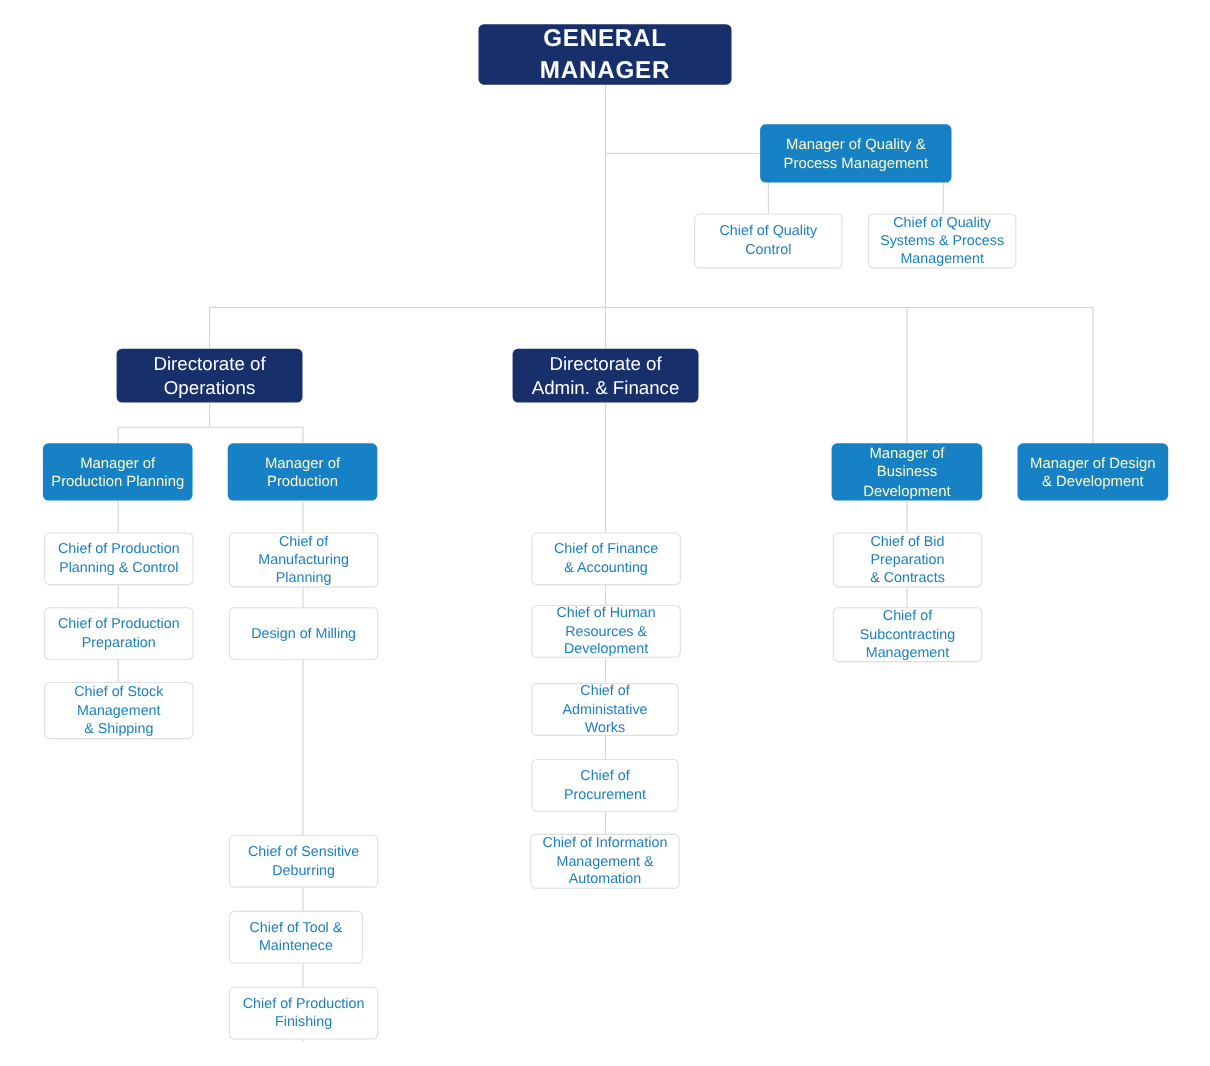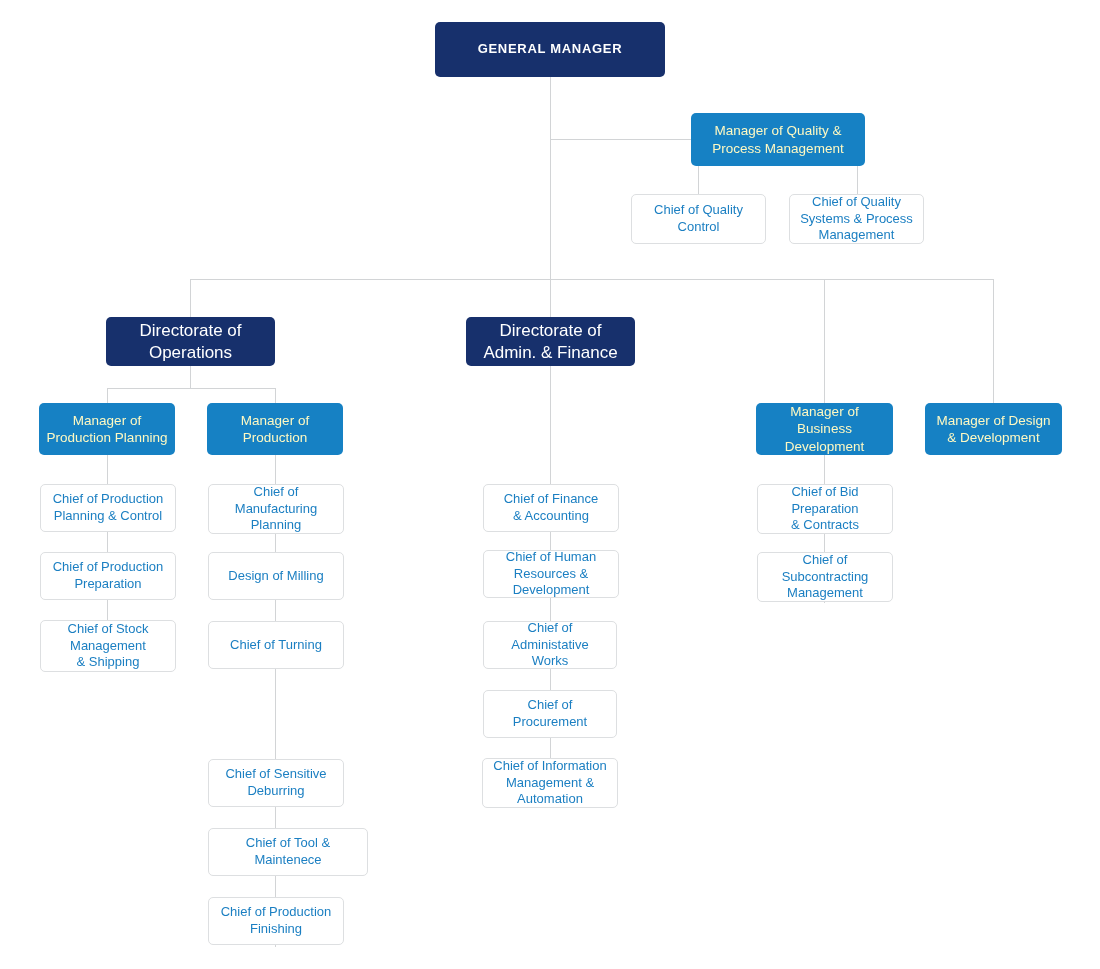--- a/index.html
+++ b/index.html
@@ -37,21 +37,21 @@
     border-radius: 5px;
     line-height: 1.28;
     padding: 2px 6px;
     white-space: pre-line;
   }
 
   
   .node.gm {
     background: #17306c;
     color: #ffffff;
-    font-size: 13px;
+    font-size: 22px;
     font-weight: bold;
     letter-spacing: 0.7px;
   }
 
   
   .node.directorate {
     background: #17306c;
     color: #ffffff;
     font-size: 17px;
     font-weight: normal;
@@ -126,24 +126,23 @@
   <div class="node chief" style="left:40px; top:620px; width:136px; height:52px;">Chief of Stock
 Management
 &amp; Shipping</div>
 
   <div class="node manager" style="left:207px; top:403px; width:136px; height:52px;">Manager of
 Production</div>
   <div class="node chief" style="left:208px; top:484px; width:136px; height:50px;">Chief of
 Manufacturing
 Planning</div>
   <div class="node chief" style="left:208px; top:552px; width:136px; height:48px;">Design of Milling</div>
-  <div class="node chief" style="left:208px; top:621px; width:136px; height:48px;">Chief of Turning</div>
   <div class="node chief" style="left:208px; top:759px; width:136px; height:48px;">Chief of Sensitive
 Deburring</div>
-  <div class="node chief" style="left:208px; top:828px; width:160px; height:48px;">Chief of Tool &amp;
+  <div class="node chief" style="left:208px; top:828px; width:122px; height:48px;">Chief of Tool &amp;
 Maintenece</div>
   <div class="node chief" style="left:208px; top:897px; width:136px; height:48px;">Chief of Production
 Finishing</div>
 
   <div class="node directorate" style="left:466px; top:317px; width:169px; height:49px;">Directorate of
 Admin. &amp; Finance</div>
   <div class="node chief" style="left:483px; top:484px; width:136px; height:48px;">Chief of Finance
 &amp; Accounting</div>
   <div class="node chief" style="left:483px; top:550px; width:136px; height:48px;">Chief of Human
 Resources &amp;

